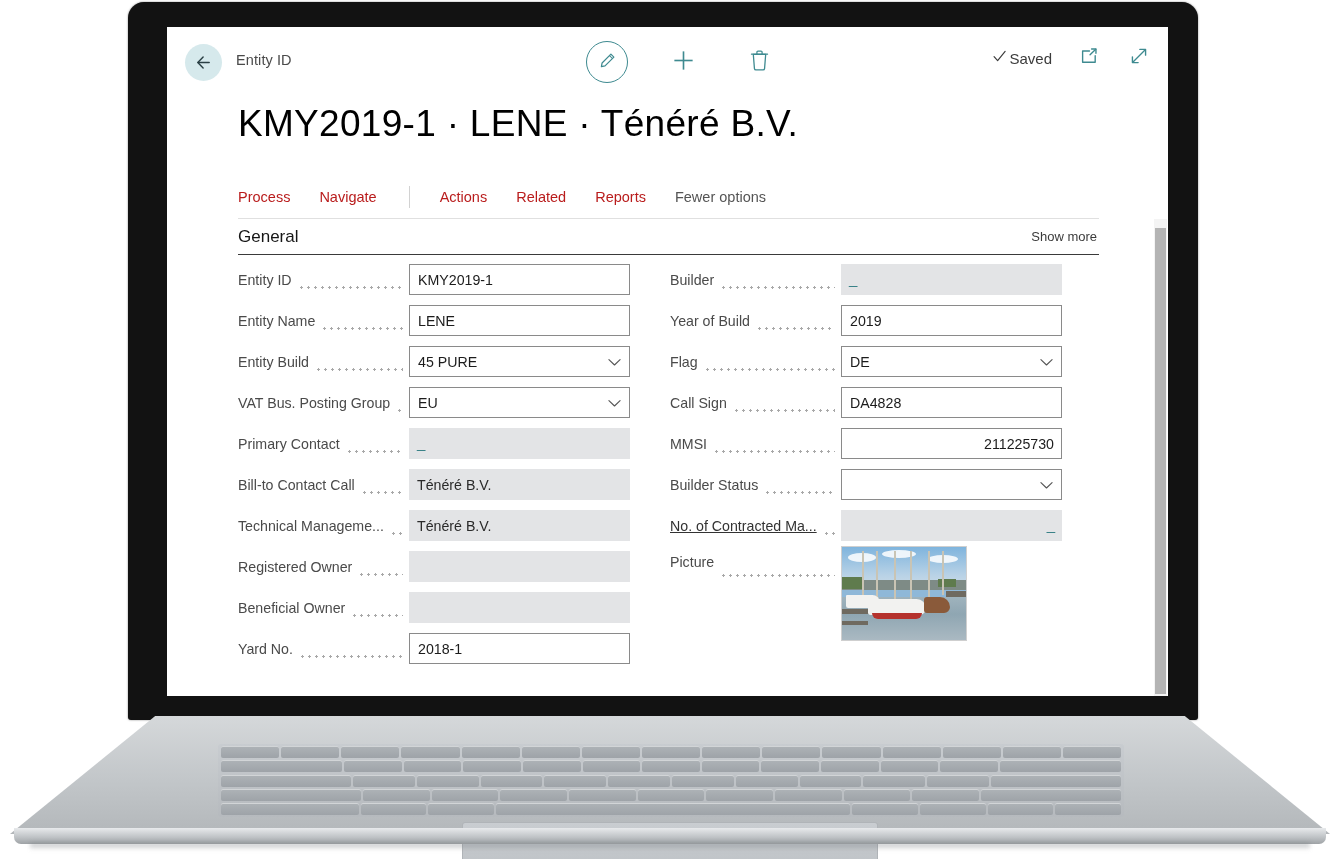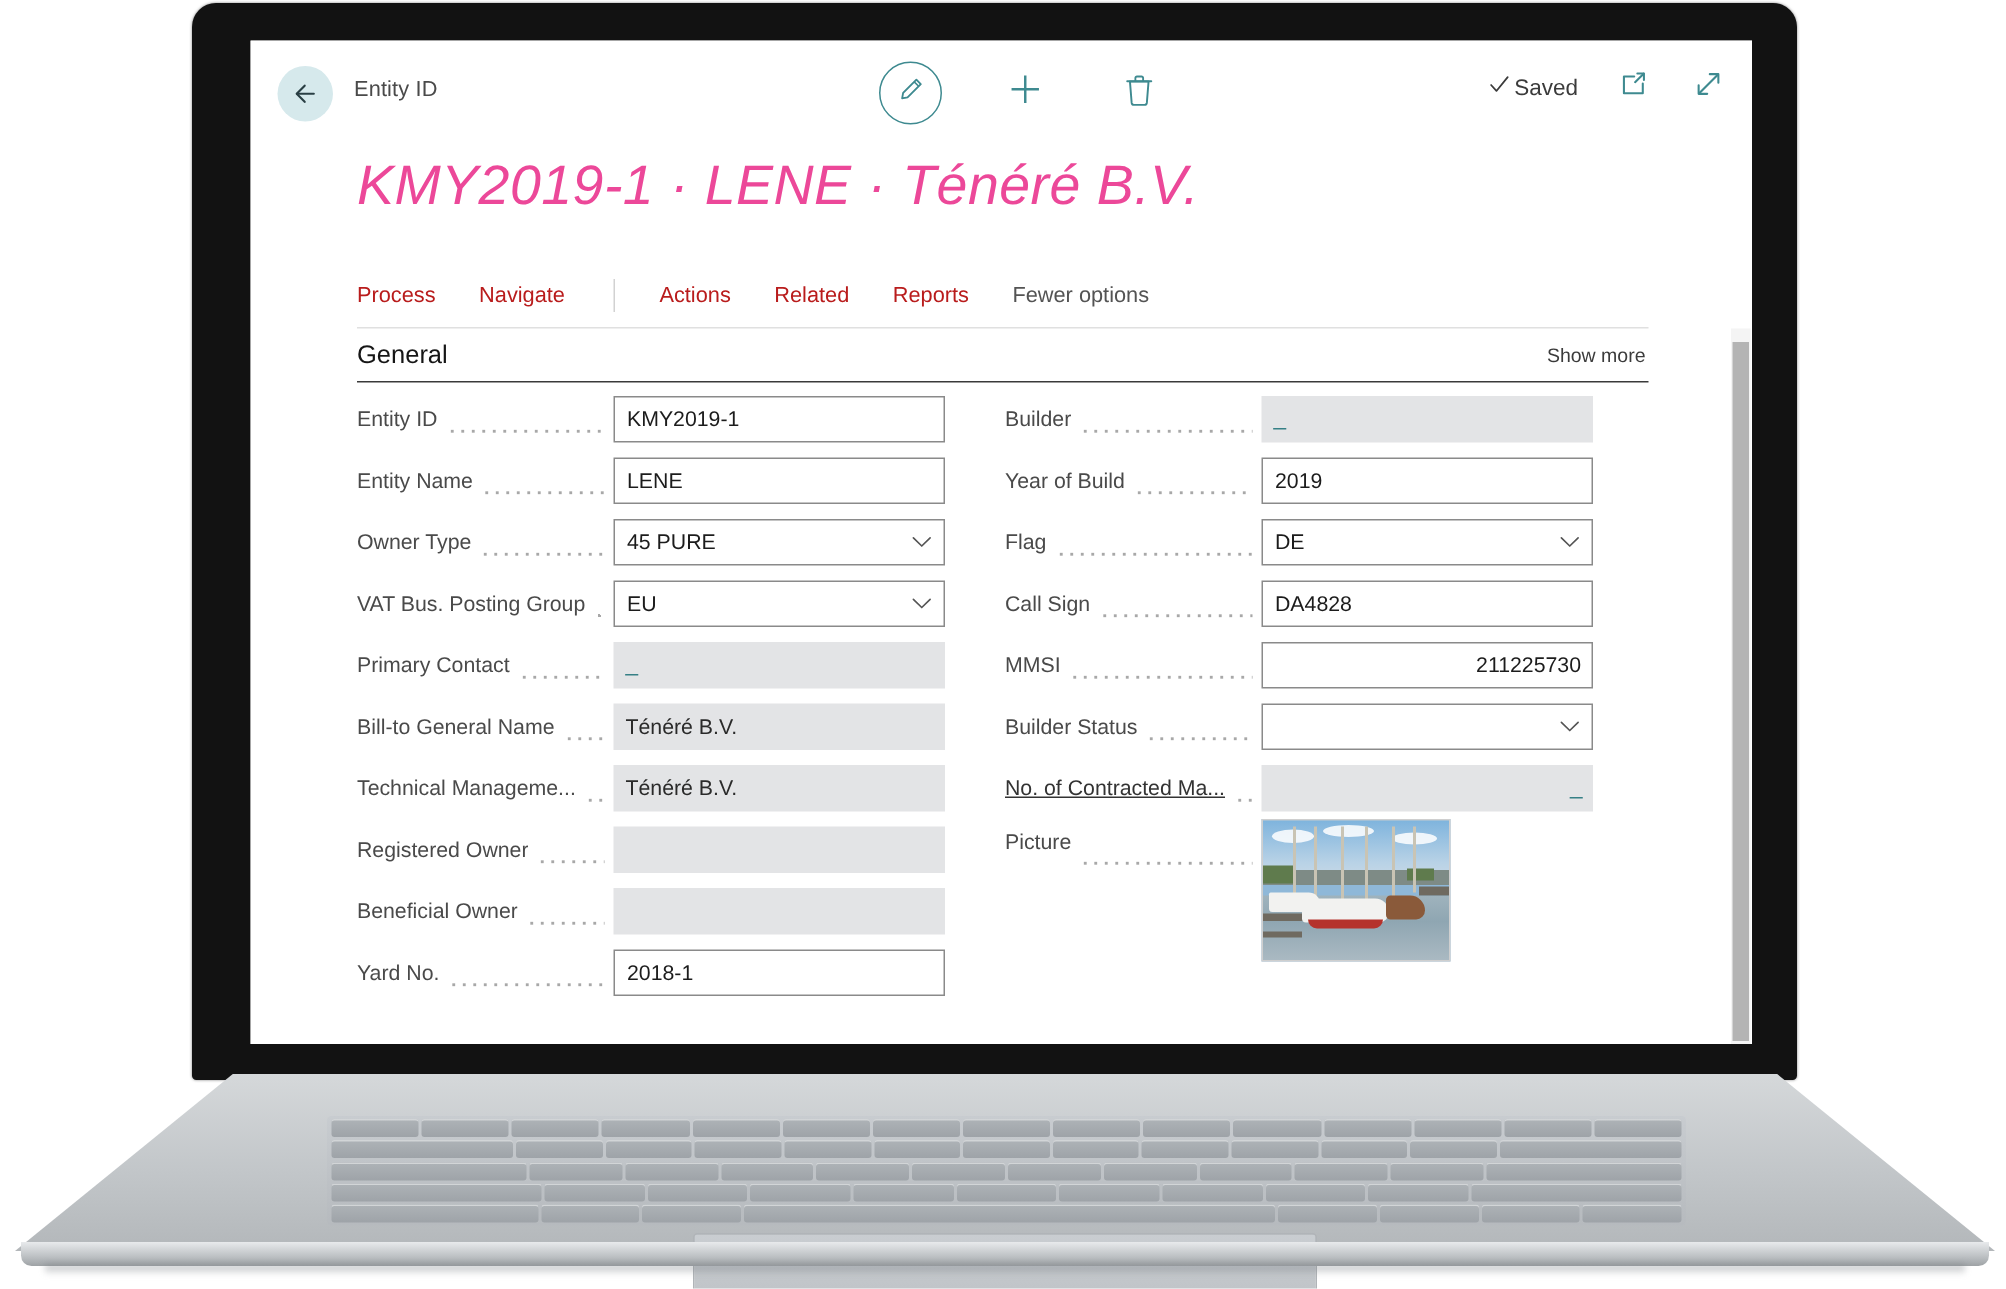--- a/index.html
+++ b/index.html
@@ -204,24 +204,23 @@
     cursor: pointer;
   }
 
   
   .page-title {
     position: absolute;
     left: 71px;
     top: 76px;
     font-size: 37px;
     font-weight: 300;
-    color: #ec4899;
+    color: #000000;
     white-space: nowrap;
     letter-spacing: .3px;
-    font-style: italic;
   }
 
   
   .ribbon {
     position: absolute;
     left: 71px;
     top: 148px;
     width: 861px;
     height: 44px;
     border-bottom: 1px solid #e0e0e0;
@@ -542,21 +541,21 @@
 
             <div class="field">
               <span class="f-label">Entity Name</span>
               <span class="leader"></span>
               <span class="f-control">
                 <span class="inp">LENE</span>
               </span>
             </div>
 
             <div class="field">
-              <span class="f-label">Owner Type</span>
+              <span class="f-label">Entity Build</span>
               <span class="leader"></span>
               <span class="f-control">
                 <span class="inp select">45 PURE</span>
                 <span class="chev">
                   <svg width="13" height="9" viewBox="0 0 14 9">
                       <path d="M1 1.4 L7 7.2 L13 1.4" fill="none" stroke="#555" stroke-width="1.2" stroke-linecap="round" stroke-linejoin="round"></path>
                     </svg>
                 </span>
               </span>
             </div>
@@ -578,21 +577,21 @@
               <span class="f-label">Primary Contact</span>
               <span class="leader"></span>
               <span class="f-control">
                 <span class="inp readonly">
                     <span class="dash">_</span>
                   </span>
               </span>
             </div>
 
             <div class="field">
-              <span class="f-label">Bill-to General Name</span>
+              <span class="f-label">Bill-to Contact Call</span>
               <span class="leader"></span>
               <span class="f-control">
                 <span class="inp readonly">Ténéré B.V.</span>
               </span>
             </div>
 
             <div class="field">
               <span class="f-label">Technical Manageme...</span>
               <span class="leader"></span>
               <span class="f-control">

